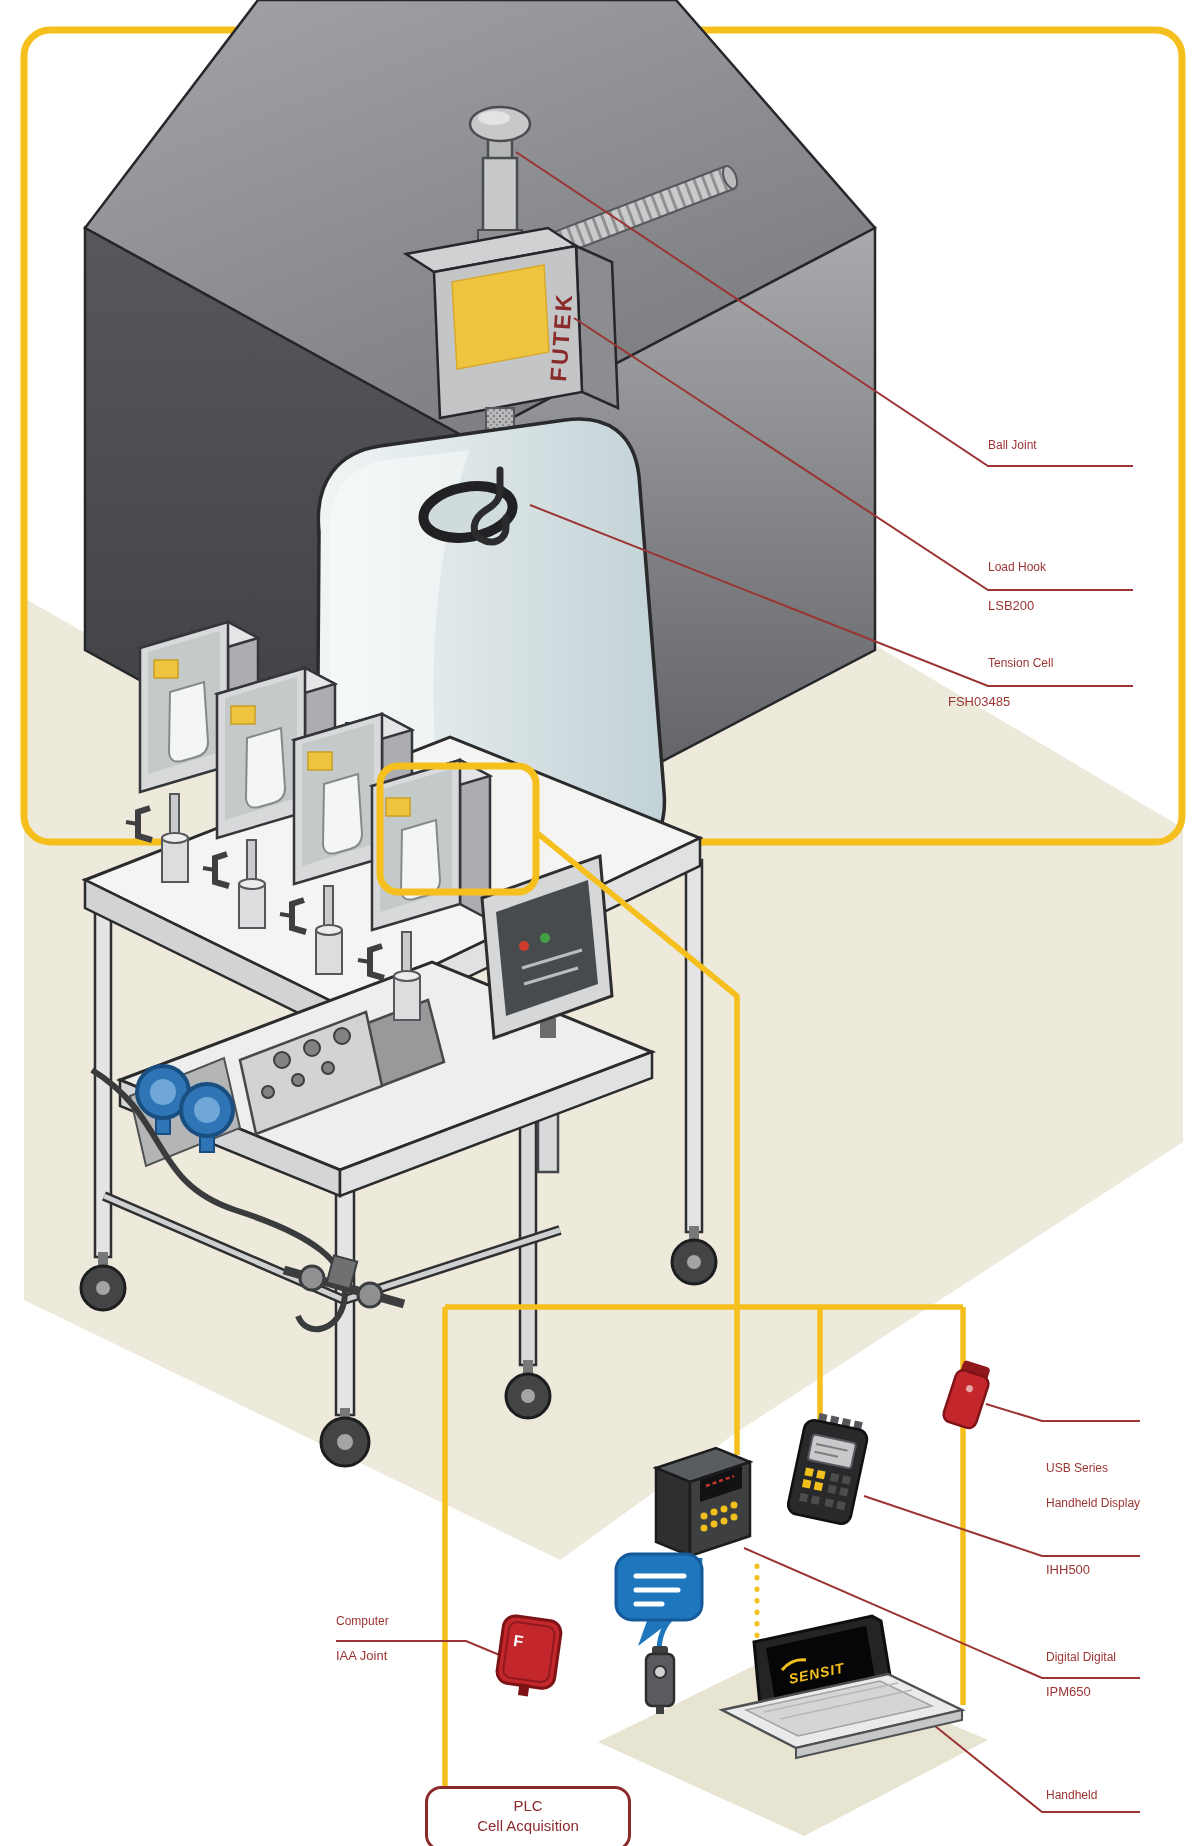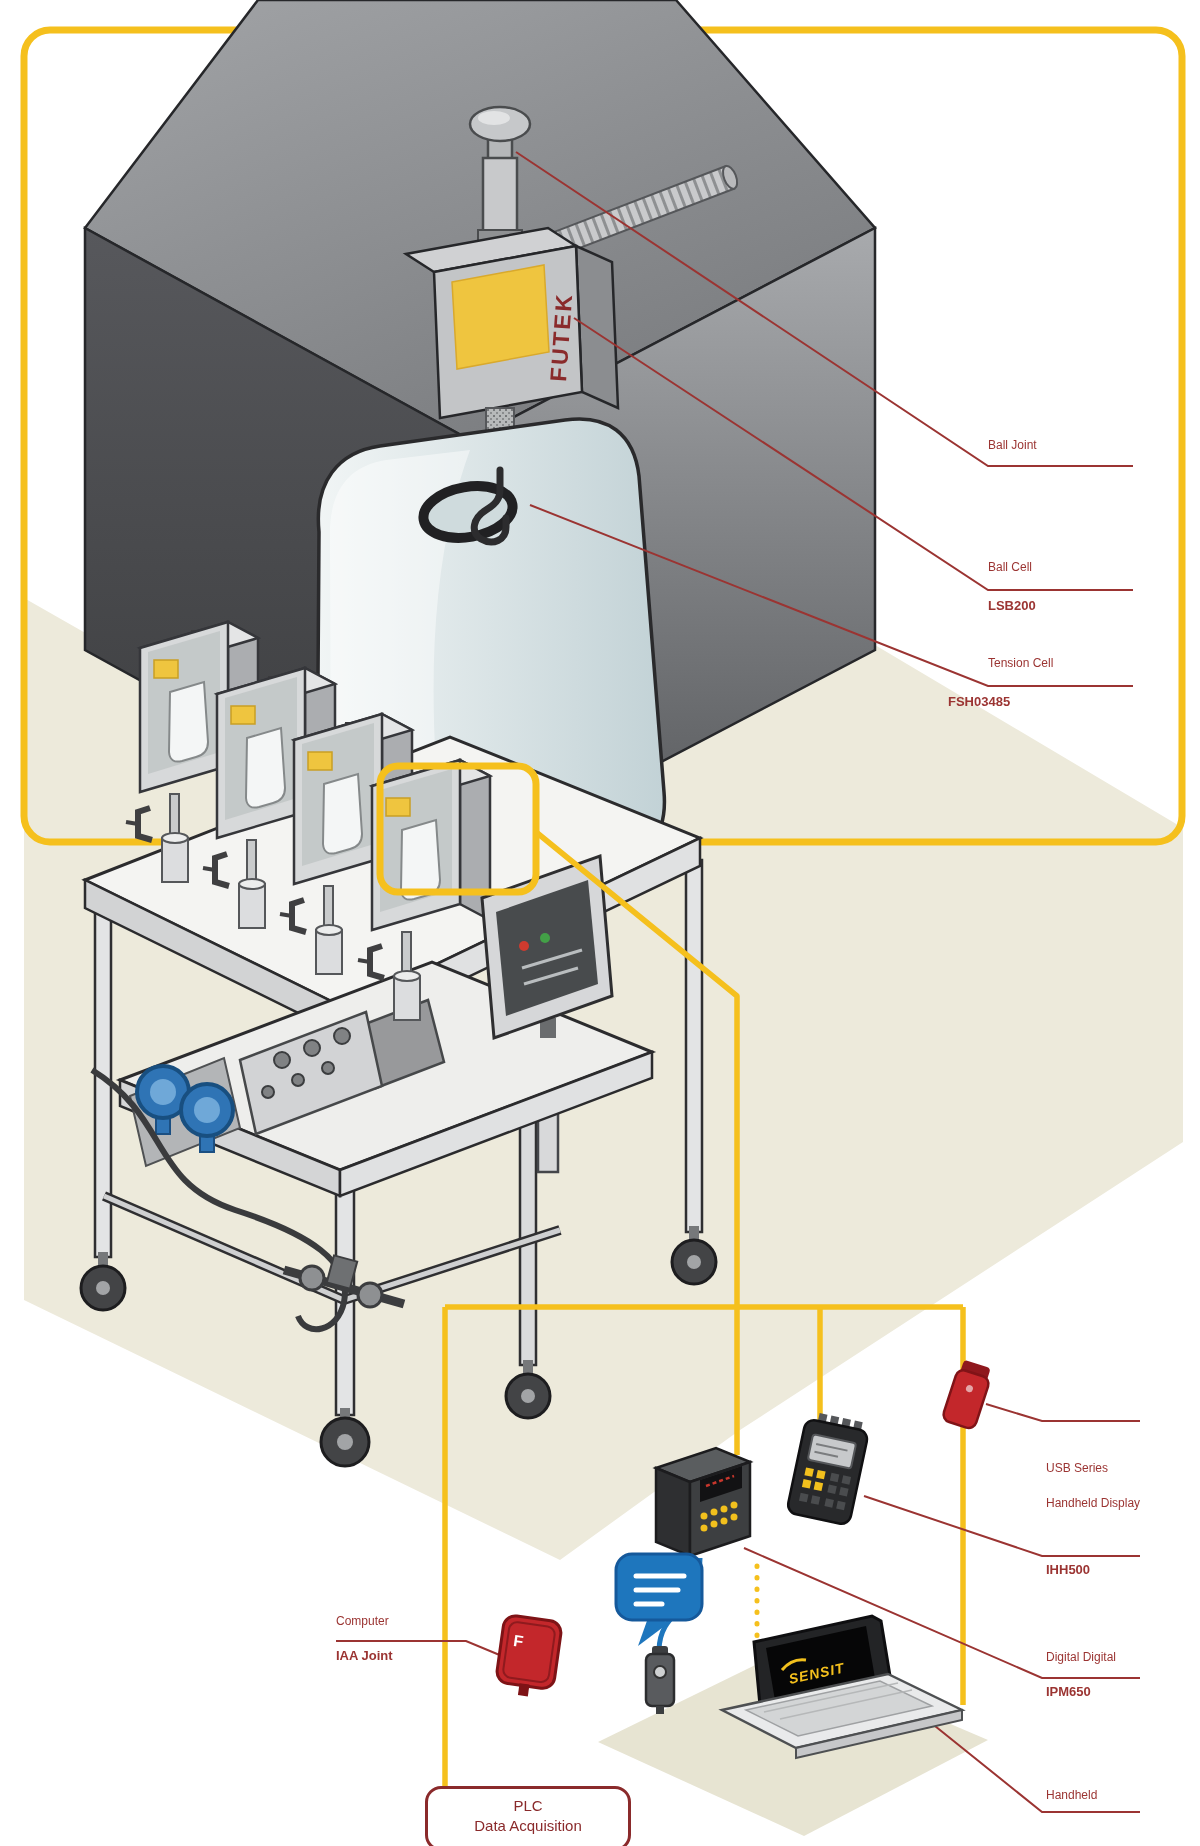--- a/index.html
+++ b/index.html
@@ -16,21 +16,21 @@
   #art{position:absolute;left:0;top:0;}
   .floor{fill:var(--floor-beige);}
   .floor2{fill:#E7E4D2;}
   .y-frame{stroke:var(--accent-yellow);stroke-width:7;fill:none;}
   .y-line{stroke:var(--accent-yellow);stroke-width:5.5;fill:none;stroke-linejoin:round;}
   .y-dot{stroke:var(--accent-yellow);stroke-width:5;fill:none;stroke-dasharray:0.5 11;stroke-linecap:round;}
   .r-line{stroke:var(--label-red);stroke-width:2;fill:none;}
   .futek-text{fill:var(--outline-red);font-weight:bold;font-family:"Liberation Sans",sans-serif;}
   .sensit-text{fill:var(--accent-yellow);font-weight:bold;font-style:italic;font-family:"Liberation Sans",sans-serif;}
   .callout{position:absolute;font-size:12px;color:var(--label-red);white-space:pre-line;}
-  .callout.model{font-size:13px;font-weight:bold;}
+  .callout.model{font-size:13px;}
   .callout.wrap{width:112px;line-height:1.3;}
   .plc{position:absolute;left:425px;top:1786px;width:200px;height:52px;border:3px solid var(--outline-red);
        border-radius:16px;background:#fff;text-align:center;padding-top:7px;color:var(--outline-red);
        font-size:15px;line-height:1.35;}
 </style>
 </head>
 <body>
 
 <div id="stage">
 <svg id="art" width="1200" height="1846" viewBox="0 0 1200 1846">
@@ -354,36 +354,36 @@
   <g>
     <rect x="652" y="1646" width="16" height="10" rx="3" fill="#3C3E40"></rect>
     <rect x="646" y="1654" width="28" height="52" rx="6" fill="#595B5E" stroke="#2C2D2F" stroke-width="2.5"></rect>
     <circle cx="660" cy="1672" r="6" fill="#CFD1D2" stroke="#333333" stroke-width="2"></circle>
     <rect x="656" y="1706" width="8" height="8" fill="#3C3E40"></rect>
   </g>
 </svg>
 
 <div class="callout" style="left:988px;top:438px">Ball Joint</div>
 
-<div class="callout" style="left:988px;top:560px">Ball Cell</div>
+<div class="callout" style="left:988px;top:560px">Load Hook</div>
 <div class="callout model" style="left:988px;top:598px">LSB200</div>
 
 <div class="callout" style="left:988px;top:656px">Tension Cell</div>
 <div class="callout model" style="left:948px;top:694px">FSH03485</div>
 
 <div class="callout" style="left:1046px;top:1461px">USB Series</div>
 
 <div class="callout wrap" style="left:1046px;top:1496px">Handheld Display</div>
 <div class="callout model" style="left:1046px;top:1562px">IHH500</div>
 
 <div class="callout" style="left:1046px;top:1650px">Digital Digital</div>
 <div class="callout model" style="left:1046px;top:1684px">IPM650</div>
 
 <div class="callout" style="left:1046px;top:1788px">Handheld</div>
 
 <div class="callout" style="left:336px;top:1614px">Computer</div>
 <div class="callout model" style="left:336px;top:1648px">IAA Joint</div>
 
 <div class="plc">
   <div>PLC</div>
-  <div>Data Acquisition</div>
+  <div>Cell Acquisition</div>
 </div>
 </div>
 
 </body></html>

